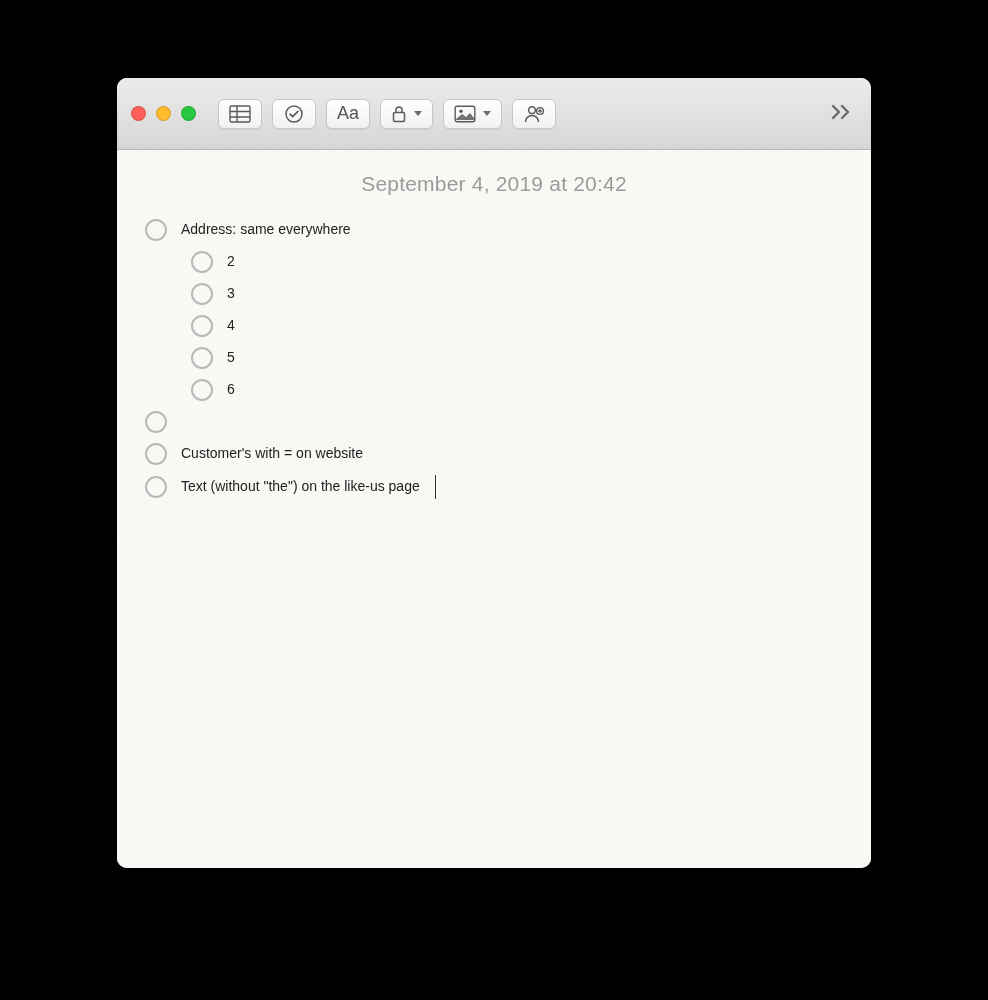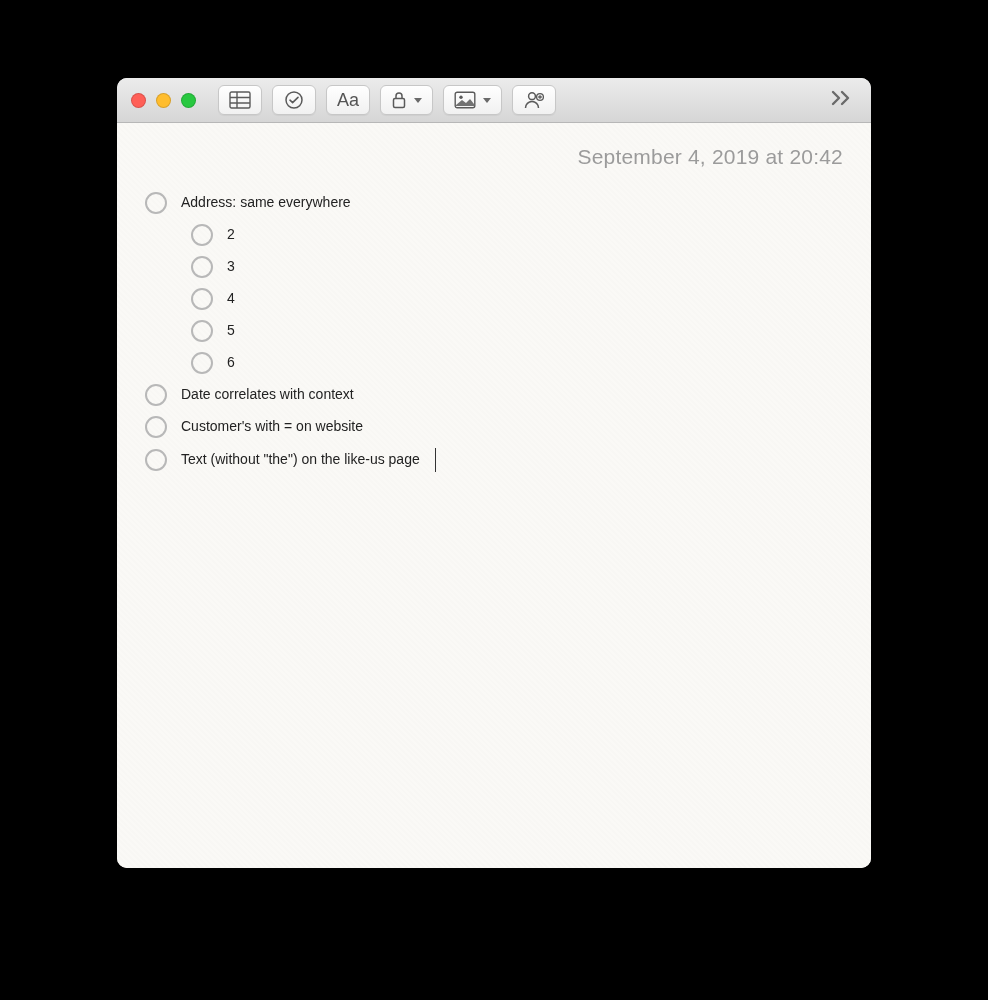--- a/index.html
+++ b/index.html
@@ -21,21 +21,21 @@
     box-shadow:
       0 0 0 1px rgba(0,0,0,0.18),
       0 30px 60px rgba(0,0,0,0.55),
       0 10px 20px rgba(0,0,0,0.35);
     overflow: hidden;
     display: flex;
     flex-direction: column;
   }
   
   .titlebar {
-    height: 45px;
+    height: 72px;
     background: linear-gradient(#ececec, #d6d6d6);
     border-bottom: 1px solid #b7b7b7;
     display: flex;
     align-items: center;
     padding: 0 14px;
     gap: 10px;
   }
   .traffic-lights {
     display: flex;
     gap: 10px;
@@ -83,21 +83,21 @@
   
   .note-area {
     flex: 1;
     background:
       repeating-linear-gradient(45deg, rgba(0,0,0,0.008) 0 2px, transparent 2px 4px),
       #faf9f6;
     padding: 22px 28px 28px 28px;
     position: relative;
   }
   .timestamp {
-    text-align: right;
+    text-align: center;
     color: #9b9b9b;
     font-size: 21px;
     margin-bottom: 18px;
     letter-spacing: 0.2px;
   }
   .checklist {
     font-size: 14px;
     color: #222;
     line-height: 1.55;
   }
@@ -225,21 +225,20 @@
         <div class="cl-item indent">
           <span class="cl-circle"></span>
           <span class="cl-text">5</span>
         </div>
         <div class="cl-item indent">
           <span class="cl-circle"></span>
           <span class="cl-text">6</span>
         </div>
         <div class="cl-item">
           <span class="cl-circle"></span>
-          <span class="cl-text">Date correlates with context</span>
         </div>
         <div class="cl-item">
           <span class="cl-circle"></span>
           <span class="cl-text">Customer's with = on website</span>
         </div>
         <div class="cl-item">
           <span class="cl-circle"></span>
           <span class="cl-text">Text (without "the") on the like-us page</span>
           <span class="cursor-caret"></span>
         </div>

